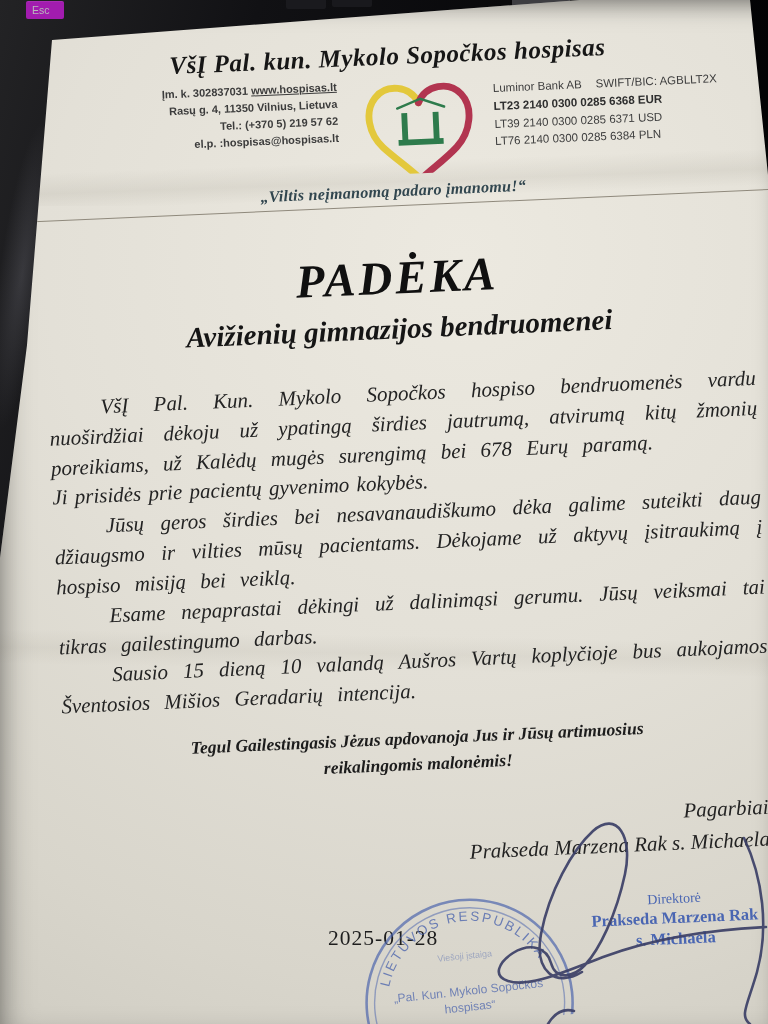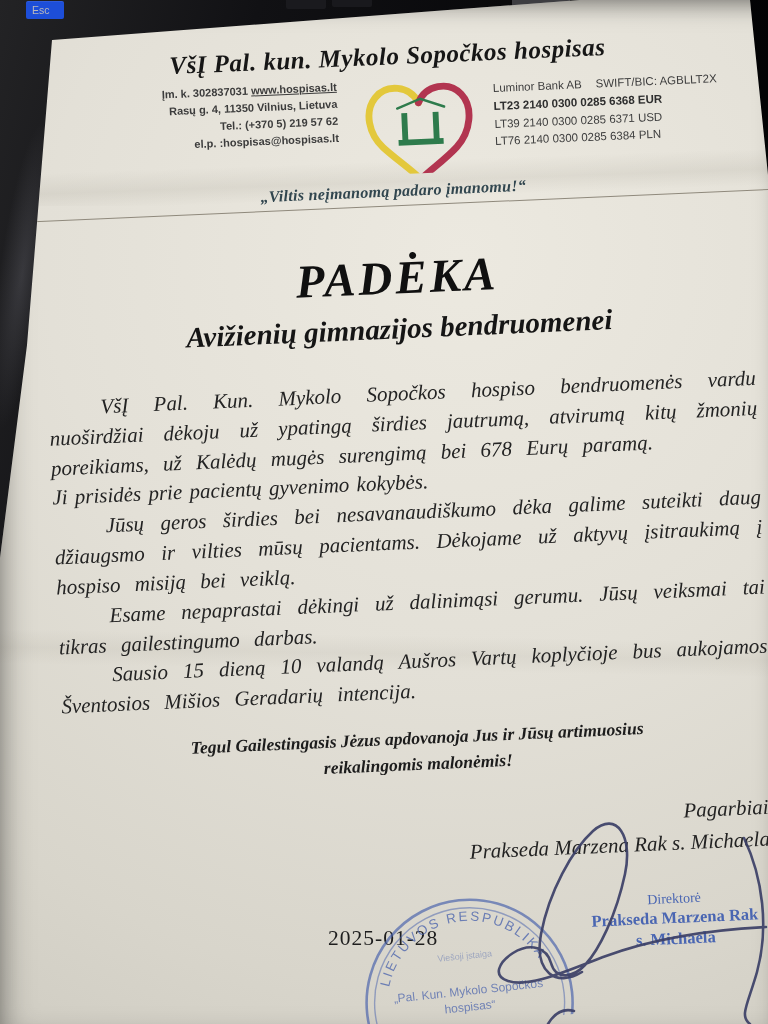--- a/index.html
+++ b/index.html
@@ -5,21 +5,21 @@
   html,body{margin:0;padding:0;}
   body{
     width:768px;height:1024px;overflow:hidden;position:relative;
     background:linear-gradient(105deg,#232325 0%,#111114 25%,#050507 60%,#000 100%);
     font-family:"Liberation Serif",serif;
   }
   
   .bg-streak{position:absolute;left:-10px;top:60px;width:64px;height:430px;
     background:radial-gradient(closest-side,rgba(115,115,124,.32),transparent 72%);
     transform:rotate(8deg);}
-  .key-esc{position:absolute;left:26px;top:1px;width:38px;height:18px;background:#1d4ed8;
+  .key-esc{position:absolute;left:26px;top:1px;width:38px;height:18px;background:#a21caf;
     color:#b9b9bc;font:10.5px "Liberation Sans",sans-serif;padding:3px 0 0 6px;
     box-sizing:border-box;border-radius:2px;box-shadow:inset 0 1px 0 rgba(255,255,255,.08);}
   .key-f1{position:absolute;left:286px;top:0;width:40px;height:9px;background:#1a1a1e;border-radius:0 0 2px 2px;}
   .key-f2{position:absolute;left:332px;top:0;width:40px;height:7px;background:#19191d;border-radius:0 0 2px 2px;}
   .key-glow{position:absolute;left:512px;top:0;width:58px;height:7px;background:#3d3d41;border-radius:0 0 3px 3px;}
   
   .paper{position:absolute;inset:0;
     clip-path:polygon(52px 40px,580px 0px,750px 0px,768px 175px,768px 1024px,0px 1024px,0px 558px,27px 345px);
     background:radial-gradient(120% 90% at 60% 25%,#ece9e0 0%,#e3e0d7 45%,#d8d5cb 80%,#cfccc2 100%);
     box-shadow:inset 20px 0 32px -18px rgba(0,0,0,.38), inset 0 16px 26px -14px rgba(0,0,0,.5);

